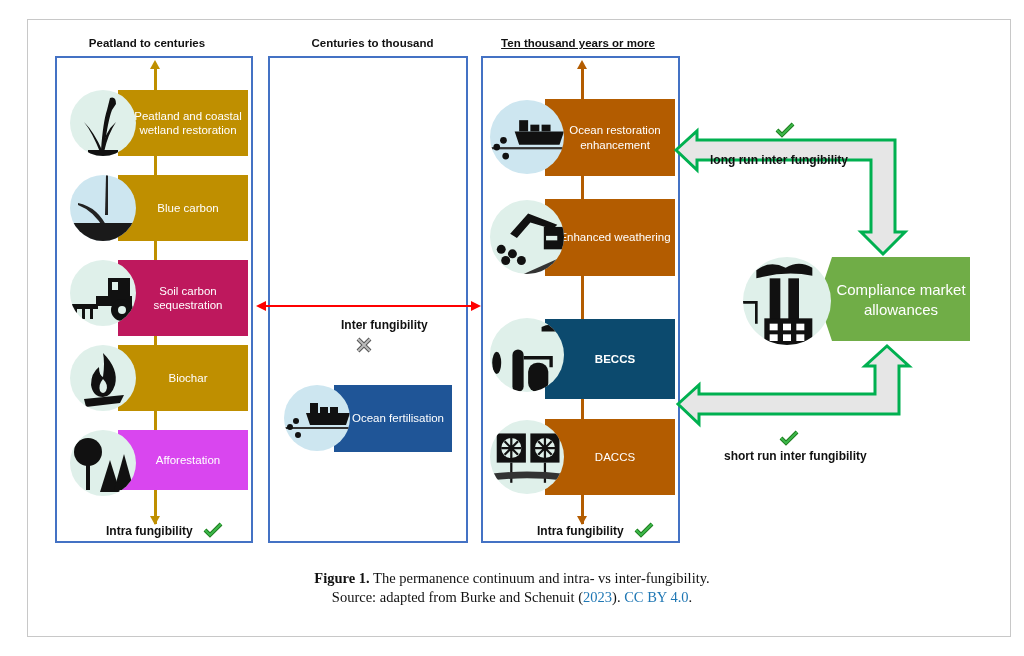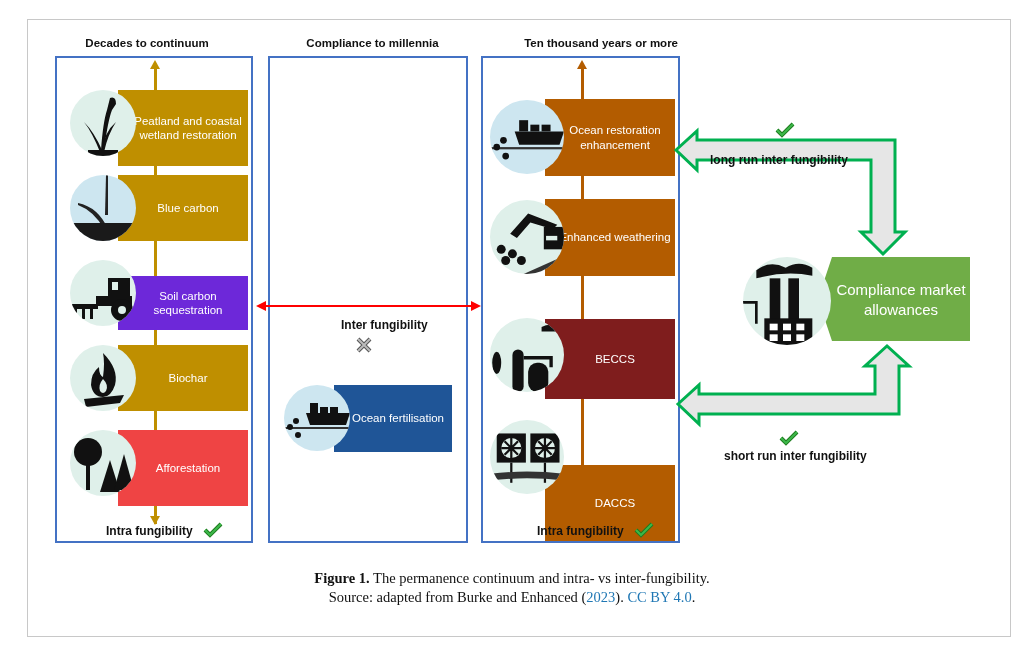--- a/index.html
+++ b/index.html
@@ -19,27 +19,27 @@
   .caption { position:absolute; left:0; width:1024px; text-align:center; font-family:"Liberation Serif", "DejaVu Serif", serif; font-size:14.5px; color:#111; line-height:19px; }
   .caption b { font-weight:bold; }
   .link { color:#1f77b4;text-align:center; }
   svg.overlay { position:absolute; left:0; top:0; }
 </style>
 </head>
 <body>
 
 <div class="frame"></div>
 
-<div class="col-head" style="left:57px; top:37px; width:180px;">Decades to continuum</div>
+<div class="col-head" style="left:57px; top:37px; width:180px;">Peatland to centuries</div>
 <div class="col-box" style="left:55px; top:56px; width:198px; height:487px;"></div>
 <div class="vline" style="left:154px; top:66px; height:458px; background:#bf8f00;"></div>
 <div class="arrow-up" style="left:150px; top:60px; border-bottom:9px solid #bf8f00;"></div>
 <div class="arrow-down" style="left:150px; top:516px; border-top:9px solid #bf8f00;"></div>
 
-<div class="card" style="left:118px; top:90px; width:130px; height:76px; background:#bf8f00;">
+<div class="card" style="left:118px; top:90px; width:130px; height:66px; background:#bf8f00;">
     <span>Peatland and coastal wetland restoration</span>
   </div>
 <div class="circle" style="left:70px; top:90px;">
   <svg viewBox="0 0 66 66">
       <path d="M40 8 q6 -2 6 6 l-4 6 q-4 10 -8 40 l-3 0 q2 -28 6 -40 z" fill="#111"></path>
       <path d="M30 62 q-8 -20 -16 -30 q10 10 18 28z" fill="#111"></path>
       <path d="M32 62 q2 -20 14 -30 q-8 12 -12 30z" fill="#111"></path>
       <rect x="18" y="60" width="30" height="6" fill="#111"></rect>
     </svg>
 </div>
@@ -48,21 +48,21 @@
     <span>Blue carbon</span>
   </div>
 <div class="circle blue" style="left:70px; top:175px;">
   <svg viewBox="0 0 66 66">
       <path d="M36 0 l2 0 l0 40 l-3 0z" fill="#222"></path>
       <path d="M8 28 q20 4 30 26 l-4 0 q-10 -18 -26 -24z" fill="#222"></path>
       <rect x="0" y="48" width="66" height="18" fill="#1a1a1a"></rect>
     </svg>
 </div>
 
-<div class="card" style="left:118px; top:276px; width:130px; height:54px; background:#6d28d9;">
+<div class="card" style="left:118px; top:260px; width:130px; height:76px; background:#be185d;">
     <span>Soil carbon sequestration</span>
   </div>
 <div class="circle" style="left:70px; top:260px;">
   <svg viewBox="0 0 66 66">
       <rect x="38" y="18" width="22" height="18" fill="#111"></rect>
       <rect x="42" y="22" width="6" height="8" fill="#dff0ea"></rect>
       <rect x="26" y="36" width="36" height="10" fill="#111"></rect>
       <circle cx="52" cy="50" r="11" fill="#111"></circle>
       <circle cx="52" cy="50" r="4" fill="#dff0ea"></circle>
       <rect x="0" y="44" width="28" height="5" fill="#111"></rect>
@@ -76,39 +76,39 @@
     <span>Biochar</span>
   </div>
 <div class="circle" style="left:70px; top:345px;">
   <svg viewBox="0 0 66 66">
       <path d="M33 8 q16 16 12 32 q-4 12 -12 12 q-10 0 -12 -12 q0 -12 8 -18 q0 8 4 10 q2 -14 0 -24z" fill="#111"></path>
       <path d="M33 34 q6 6 3 12 q-3 4 -6 0 q-2 -6 3 -12z" fill="#dff0ea"></path>
       <path d="M14 54 l40 -4 l-4 8 l-34 4z" fill="#111"></path>
     </svg>
 </div>
 
-<div class="card" style="left:118px; top:430px; width:130px; height:76px; background:#ef4444;">
+<div class="card" style="left:118px; top:430px; width:130px; height:60px; background:#d946ef;">
     <span>Afforestation</span>
   </div>
 <div class="circle" style="left:70px; top:430px;">
   <svg viewBox="0 0 66 66">
       <circle cx="18" cy="22" r="14" fill="#111"></circle>
       <rect x="16" y="30" width="4" height="30" fill="#111"></rect>
       <polygon points="40,30 30,62 50,62" fill="#111"></polygon>
       <polygon points="54,24 44,60 64,60" fill="#111"></polygon>
     </svg>
 </div>
 
 <div class="label-bold" style="left:106px; top:524px;">Intra fungibility</div>
 <svg class="check" style="left:203px; top:522px;" width="20" height="16" viewBox="0 0 20 16">
     <path d="M2 8 l5 5 l11 -11" stroke="#1e7b1e" stroke-width="4" fill="none"></path>
     <path d="M2 8 l5 5 l11 -11" stroke="#3cb84a" stroke-width="2" fill="none"></path>
   </svg>
 
-<div class="col-head" style="left:280px; top:37px; width:185px;">Compliance to millennia</div>
+<div class="col-head" style="left:280px; top:37px; width:185px;">Centuries to thousand</div>
 <div class="col-box" style="left:268px; top:56px; width:200px; height:487px;"></div>
 
 <div class="label-bold" style="left:318px; top:318px;margin-left:23px;">Inter fungibility</div>
 <svg class="abs" style="left:355px; top:336px;" width="18" height="18" viewBox="0 0 18 18">
     <path d="M3 3 L15 15 M15 3 L3 15" stroke="#555" stroke-width="4"></path>
     <path d="M3 3 L15 15 M15 3 L3 15" stroke="#bbb" stroke-width="2"></path>
   </svg>
 
 <div class="card" style="left:334px; top:385px; width:118px; height:67px; background:#1f5597;">
     <span>Ocean fertilisation</span>
@@ -119,21 +119,21 @@
       <rect x="36" y="22" width="8" height="6" fill="#111"></rect>
       <rect x="46" y="22" width="8" height="6" fill="#111"></rect>
       <path d="M22 28 l44 0 l-4 12 l-36 0z" fill="#111"></path>
       <rect x="0" y="42" width="66" height="2" fill="#333"></rect>
       <circle cx="12" cy="36" r="3" fill="#111"></circle>
       <circle cx="6" cy="42" r="3" fill="#111"></circle>
       <circle cx="14" cy="50" r="3" fill="#111"></circle>
     </svg>
 </div>
 
-<div class="col-head" style="left:478px; top:37px; width:200px; text-align:right;">Ten thousand years or more</div>
+<div class="col-head" style="left:478px; top:37px; width:200px; text-align:center;text-decoration:underline;">Ten thousand years or more</div>
 <div class="col-box" style="left:481px; top:56px; width:199px; height:487px;"></div>
 <div class="vline" style="left:581px; top:66px; height:458px; background:#b35c00;"></div>
 <div class="arrow-up" style="left:577px; top:60px; border-bottom:9px solid #b35c00;"></div>
 <div class="arrow-down" style="left:577px; top:516px; border-top:9px solid #b35c00;"></div>
 
 <div class="card" style="left:545px; top:99px; width:130px; height:77px; background:#b35c00;">
     <span>Ocean restoration enhancement</span>
   </div>
 <div class="circle blue" style="left:490px; top:100px; width:74px; height:74px;">
   <svg viewBox="0 0 66 66">
@@ -157,34 +157,34 @@
       <rect x="48" y="24" width="18" height="20" fill="#111"></rect>
       <rect x="50" y="32" width="10" height="4" fill="#dff0ea"></rect>
       <circle cx="10" cy="44" r="4" fill="#111"></circle>
       <circle cx="20" cy="48" r="4" fill="#111"></circle>
       <circle cx="14" cy="54" r="4" fill="#111"></circle>
       <circle cx="28" cy="54" r="4" fill="#111"></circle>
       <path d="M30 66 l36 -16 l0 16z" fill="#333"></path>
     </svg>
 </div>
 
-<div class="card" style="left:545px; top:319px; width:130px; height:80px; background:#7f1d1d;">
+<div class="card" style="left:545px; top:319px; width:130px; height:80px; background:#0c4a6e;font-weight:bold;">
     <span>BECCS</span>
   </div>
 <div class="circle" style="left:490px; top:318px; width:74px; height:74px;">
   <svg viewBox="0 0 66 66">
       <ellipse cx="6" cy="40" rx="4" ry="10" fill="#111"></ellipse>
       <rect x="20" y="28" width="10" height="38" rx="5" fill="#111"></rect>
       <rect x="34" y="40" width="18" height="26" rx="8" fill="#111"></rect>
       <path d="M30 34 l26 0 l0 10 l-3 0 l0 -7 l-23 0z" fill="#111"></path>
       <path d="M46 8 q8 -4 14 0 l0 4 l-14 0z" fill="#111"></path>
     </svg>
 </div>
 
-<div class="card" style="left:545px; top:419px; width:130px; height:76px; background:#b35c00;margin-top:46px;">
+<div class="card" style="left:545px; top:419px; width:130px; height:76px; background:#b35c00;">
     <span>DACCS</span>
   </div>
 <div class="circle" style="left:490px; top:420px; width:74px; height:74px;">
   <svg viewBox="0 0 66 66">
       <rect x="6" y="12" width="26" height="26" fill="#111"></rect>
       <rect x="36" y="12" width="26" height="26" fill="#111"></rect>
       <circle cx="19" cy="25" r="9" fill="#dff0ea"></circle>
       <circle cx="49" cy="25" r="9" fill="#dff0ea"></circle>
       <path d="M19 16 L19 34 M10 25 L28 25 M13 19 L25 31 M25 19 L13 31" stroke="#111" stroke-width="2"></path>
       <path d="M49 16 L49 34 M40 25 L58 25 M43 19 L55 31 M55 19 L43 31" stroke="#111" stroke-width="2"></path>
@@ -243,14 +243,14 @@
       <rect x="30" y="58" width="6" height="5" fill="#fff"></rect>
       <rect x="40" y="58" width="6" height="5" fill="#fff"></rect>
       <path d="M0 34 l10 0 l0 16" stroke="#111" stroke-width="2" fill="none"></path>
     </svg>
 </div>
 
 <div class="caption" style="top:569px;">
   <b>Figure 1.</b><span> The permanence continuum and intra- vs inter-fungibility.</span>
 </div>
 <div class="caption" style="top:588px;">
-  <span>Source: adapted from Burke and Enhanced (</span><span class="link">2023</span><span>). </span><span class="link">CC BY 4.0</span><span>.</span>
+  <span>Source: adapted from Burke and Schenuit (</span><span class="link">2023</span><span>). </span><span class="link">CC BY 4.0</span><span>.</span>
 </div>
 
 </body></html>

